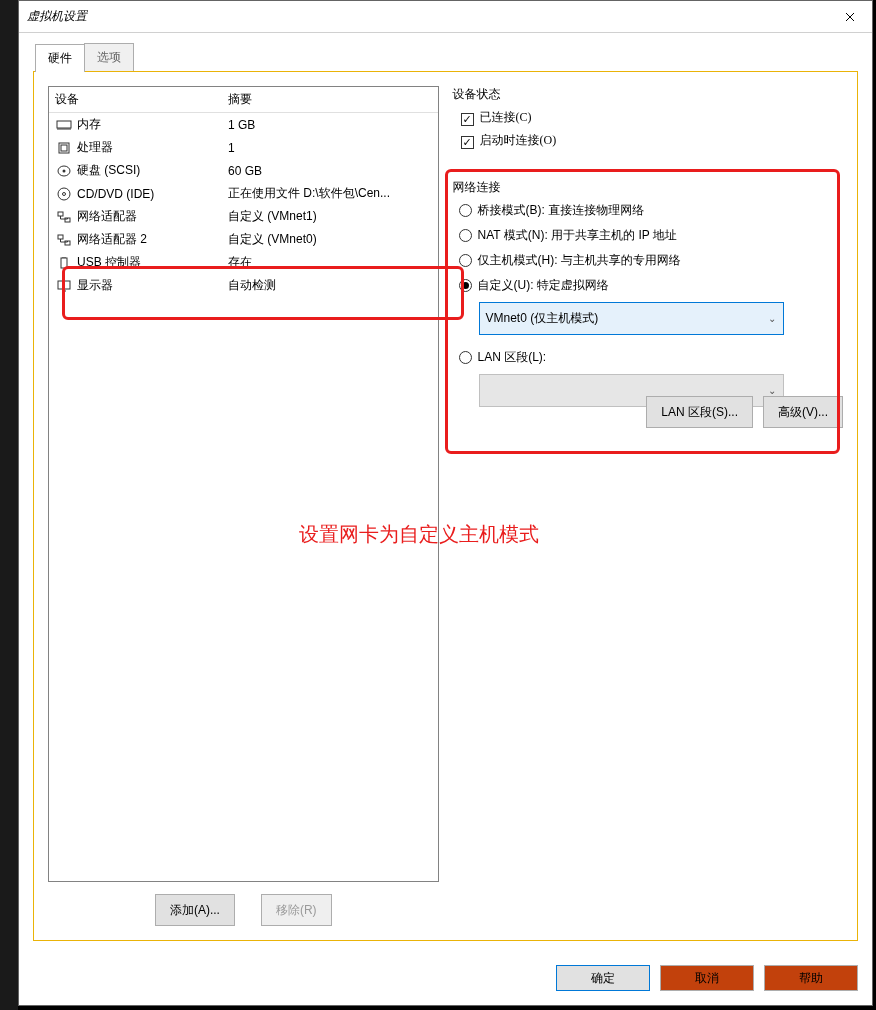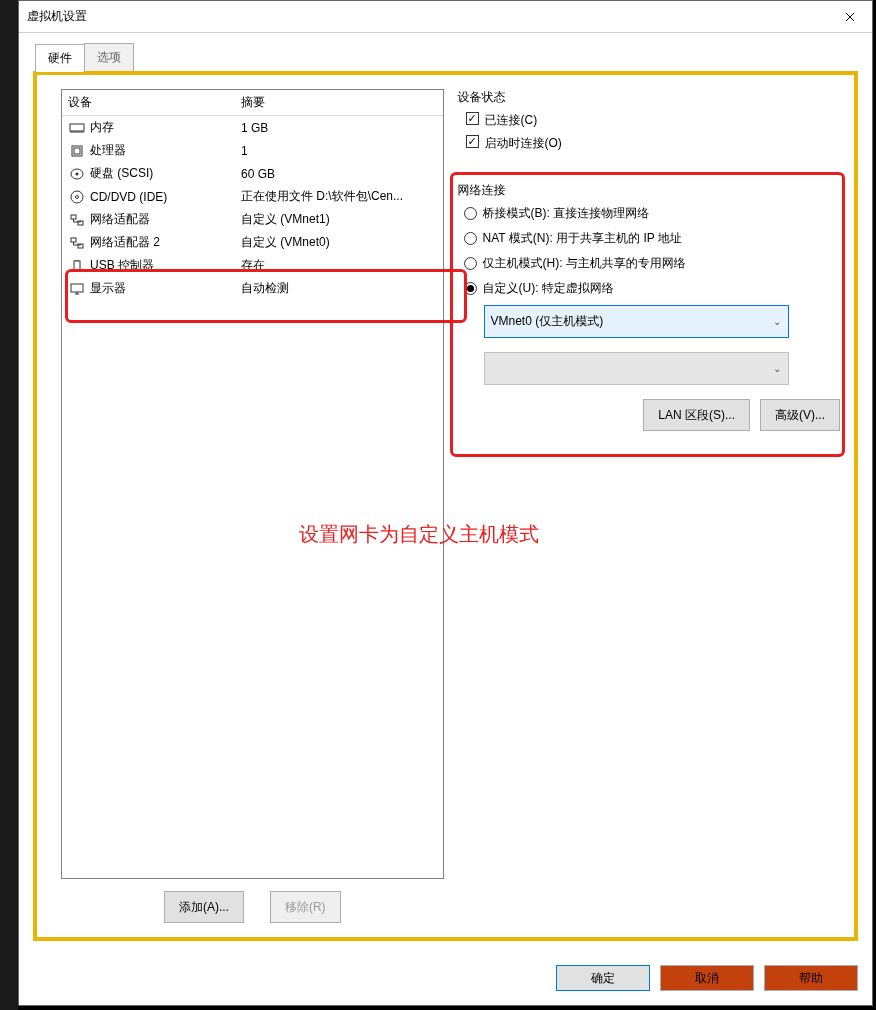--- a/index.html
+++ b/index.html
@@ -20,20 +20,21 @@
   border: 1px solid #646464;
   display: flex; flex-direction: column;
 }
 .title-bar {
   height: 32px;
   background: #fff;
   display: flex; align-items: center;
   border-bottom: 1px solid #d0d0d0;
   padding-left: 8px;
   position: relative;
+  font-style: italic;
 }
 .title-bar-text { font-size: 12px; color: #000; }
 .close-btn {
   position: absolute; right: 0; top: 0;
   width: 45px; height: 31px;
   display: flex; align-items: center; justify-content: center;
   cursor: pointer;
 }
 .close-btn svg { width: 10px; height: 10px; }
 .body-area {
@@ -59,24 +60,24 @@
   cursor: pointer;
 }
 .tab.active {
   background: #fff;
   color: #000;
   z-index: 2;
   top: 1px;
 }
 .tab-panel {
   flex: 1;
-  border: 4px solid #eab308;
+  border: 1px solid #eab308;
   background: #fff;
   display: flex;
-  padding: 14px 14px 14px 24px;
+  padding: 14px 14px 14px 14px;
   gap: 14px;
   position: relative;
 }
 .left-col, .right-col {
   flex: 1;
   display: flex; flex-direction: column;
 }
 .left-col { max-width: 395px; }
 .device-table {
   border: 1px solid #828282;
@@ -128,23 +129,24 @@
   border: 1px solid #adadad;
   background: #e1e1e1;
   font-size: 12px;
   cursor: pointer;
   display: inline-flex; align-items: center;
 }
 .btn.disabled { color: #9a9a9a; background: #efefef; cursor: default;}
 .right-col { position: relative; }
 .group-title { font-size: 12px; color: #000; margin-bottom: 6px; }
 .state-row {
-  display: flex; align-items: flex-start;
+  display: flex; align-items: flex-end;
   margin-bottom: 6px; margin-left: 8px;
   font-size: 12px;
+  font-family: Liberation Serif, serif;
 }
 .chk {
   width: 13px; height: 13px;
   border: 1px solid #333;
   margin-right: 6px;
   display: inline-flex; align-items: center; justify-content: center;
   background: #fff;
 }
 .chk.checked::after {
   content: "✓"; font-size: 11px; color: #000; line-height: 1;
@@ -397,20 +399,24 @@
             <span>仅主机模式(H): 与主机共享的专用网络</span>
           </div>
           <div class="radio-row">
             <span class="radio selected"></span>
             <span>自定义(U): 特定虚拟网络</span>
           </div>
           <div class="dropdown">
             <span>VMnet0 (仅主机模式)</span>
             <span class="chev">⌄</span>
           </div>
+          <div class="radio-row">
+            <span class="radio"></span>
+            <span>LAN 区段(L):</span>
+          </div>
           <div class="dropdown disabled">
             <span></span>
             <span class="chev">⌄</span>
           </div>
         </div>
 
         <div class="right-bottom-btns">
           <button class="btn">
               <span>LAN 区段(S)...</span>
             </button>

